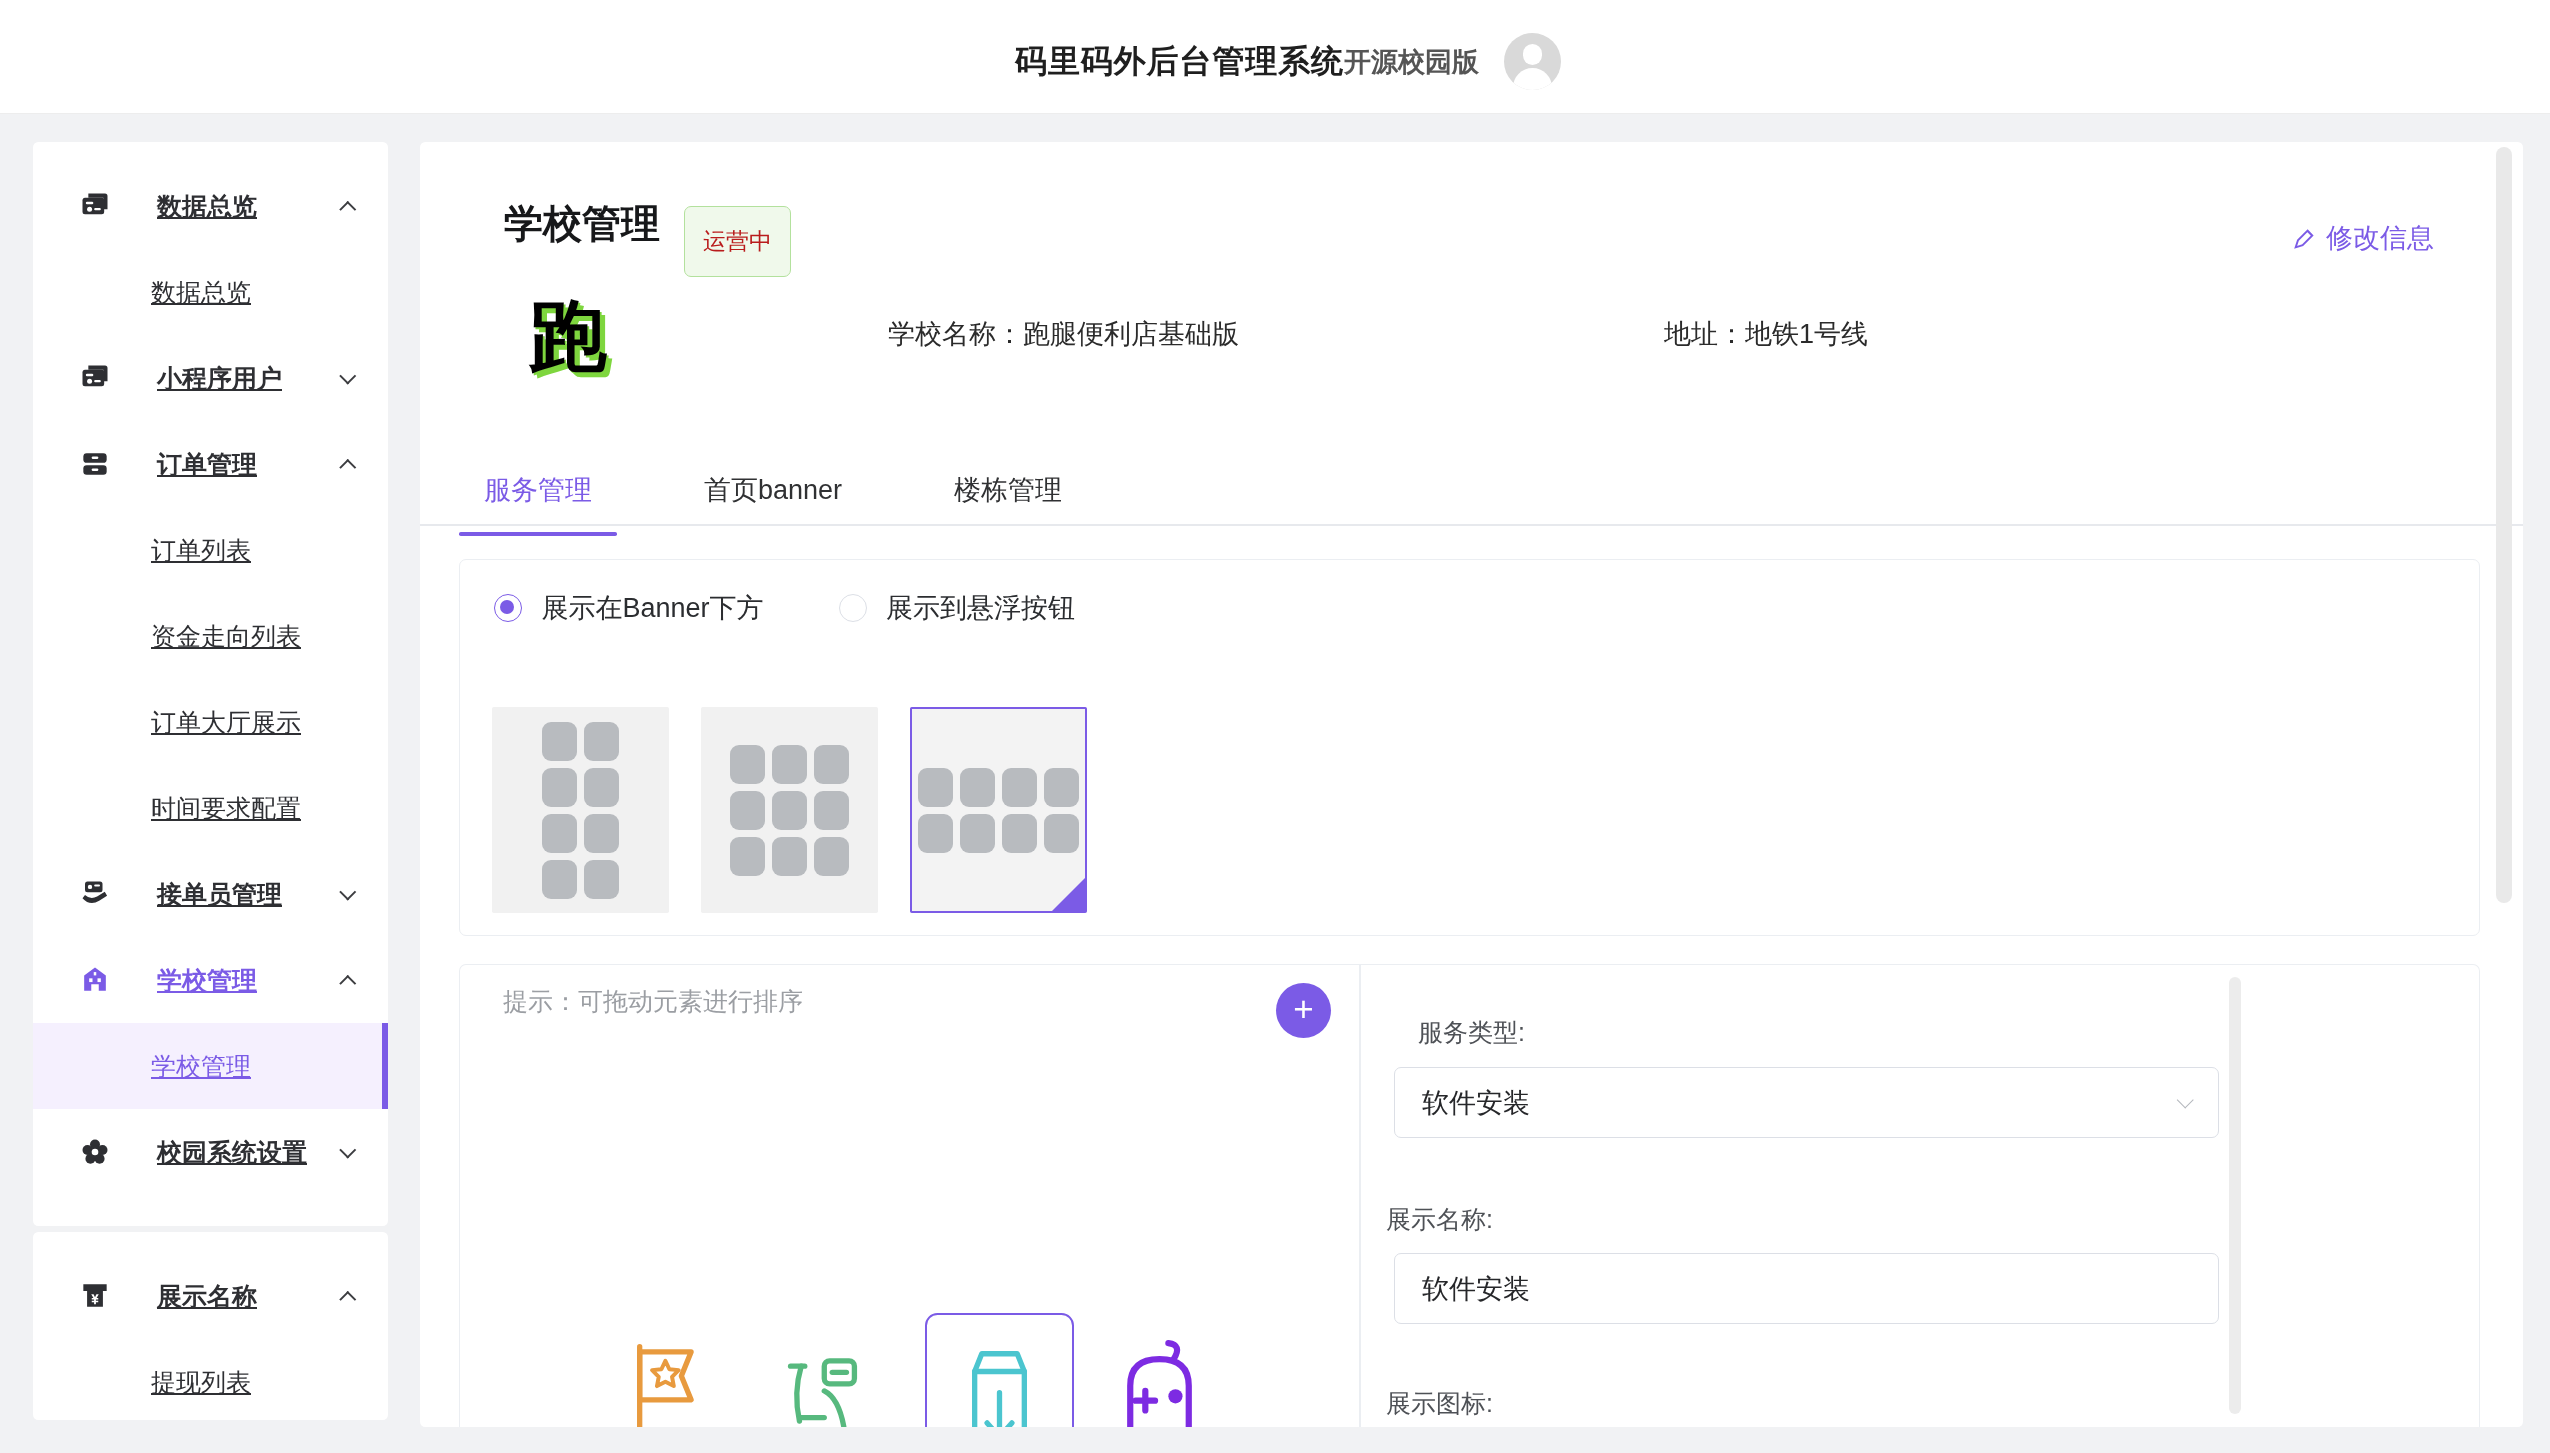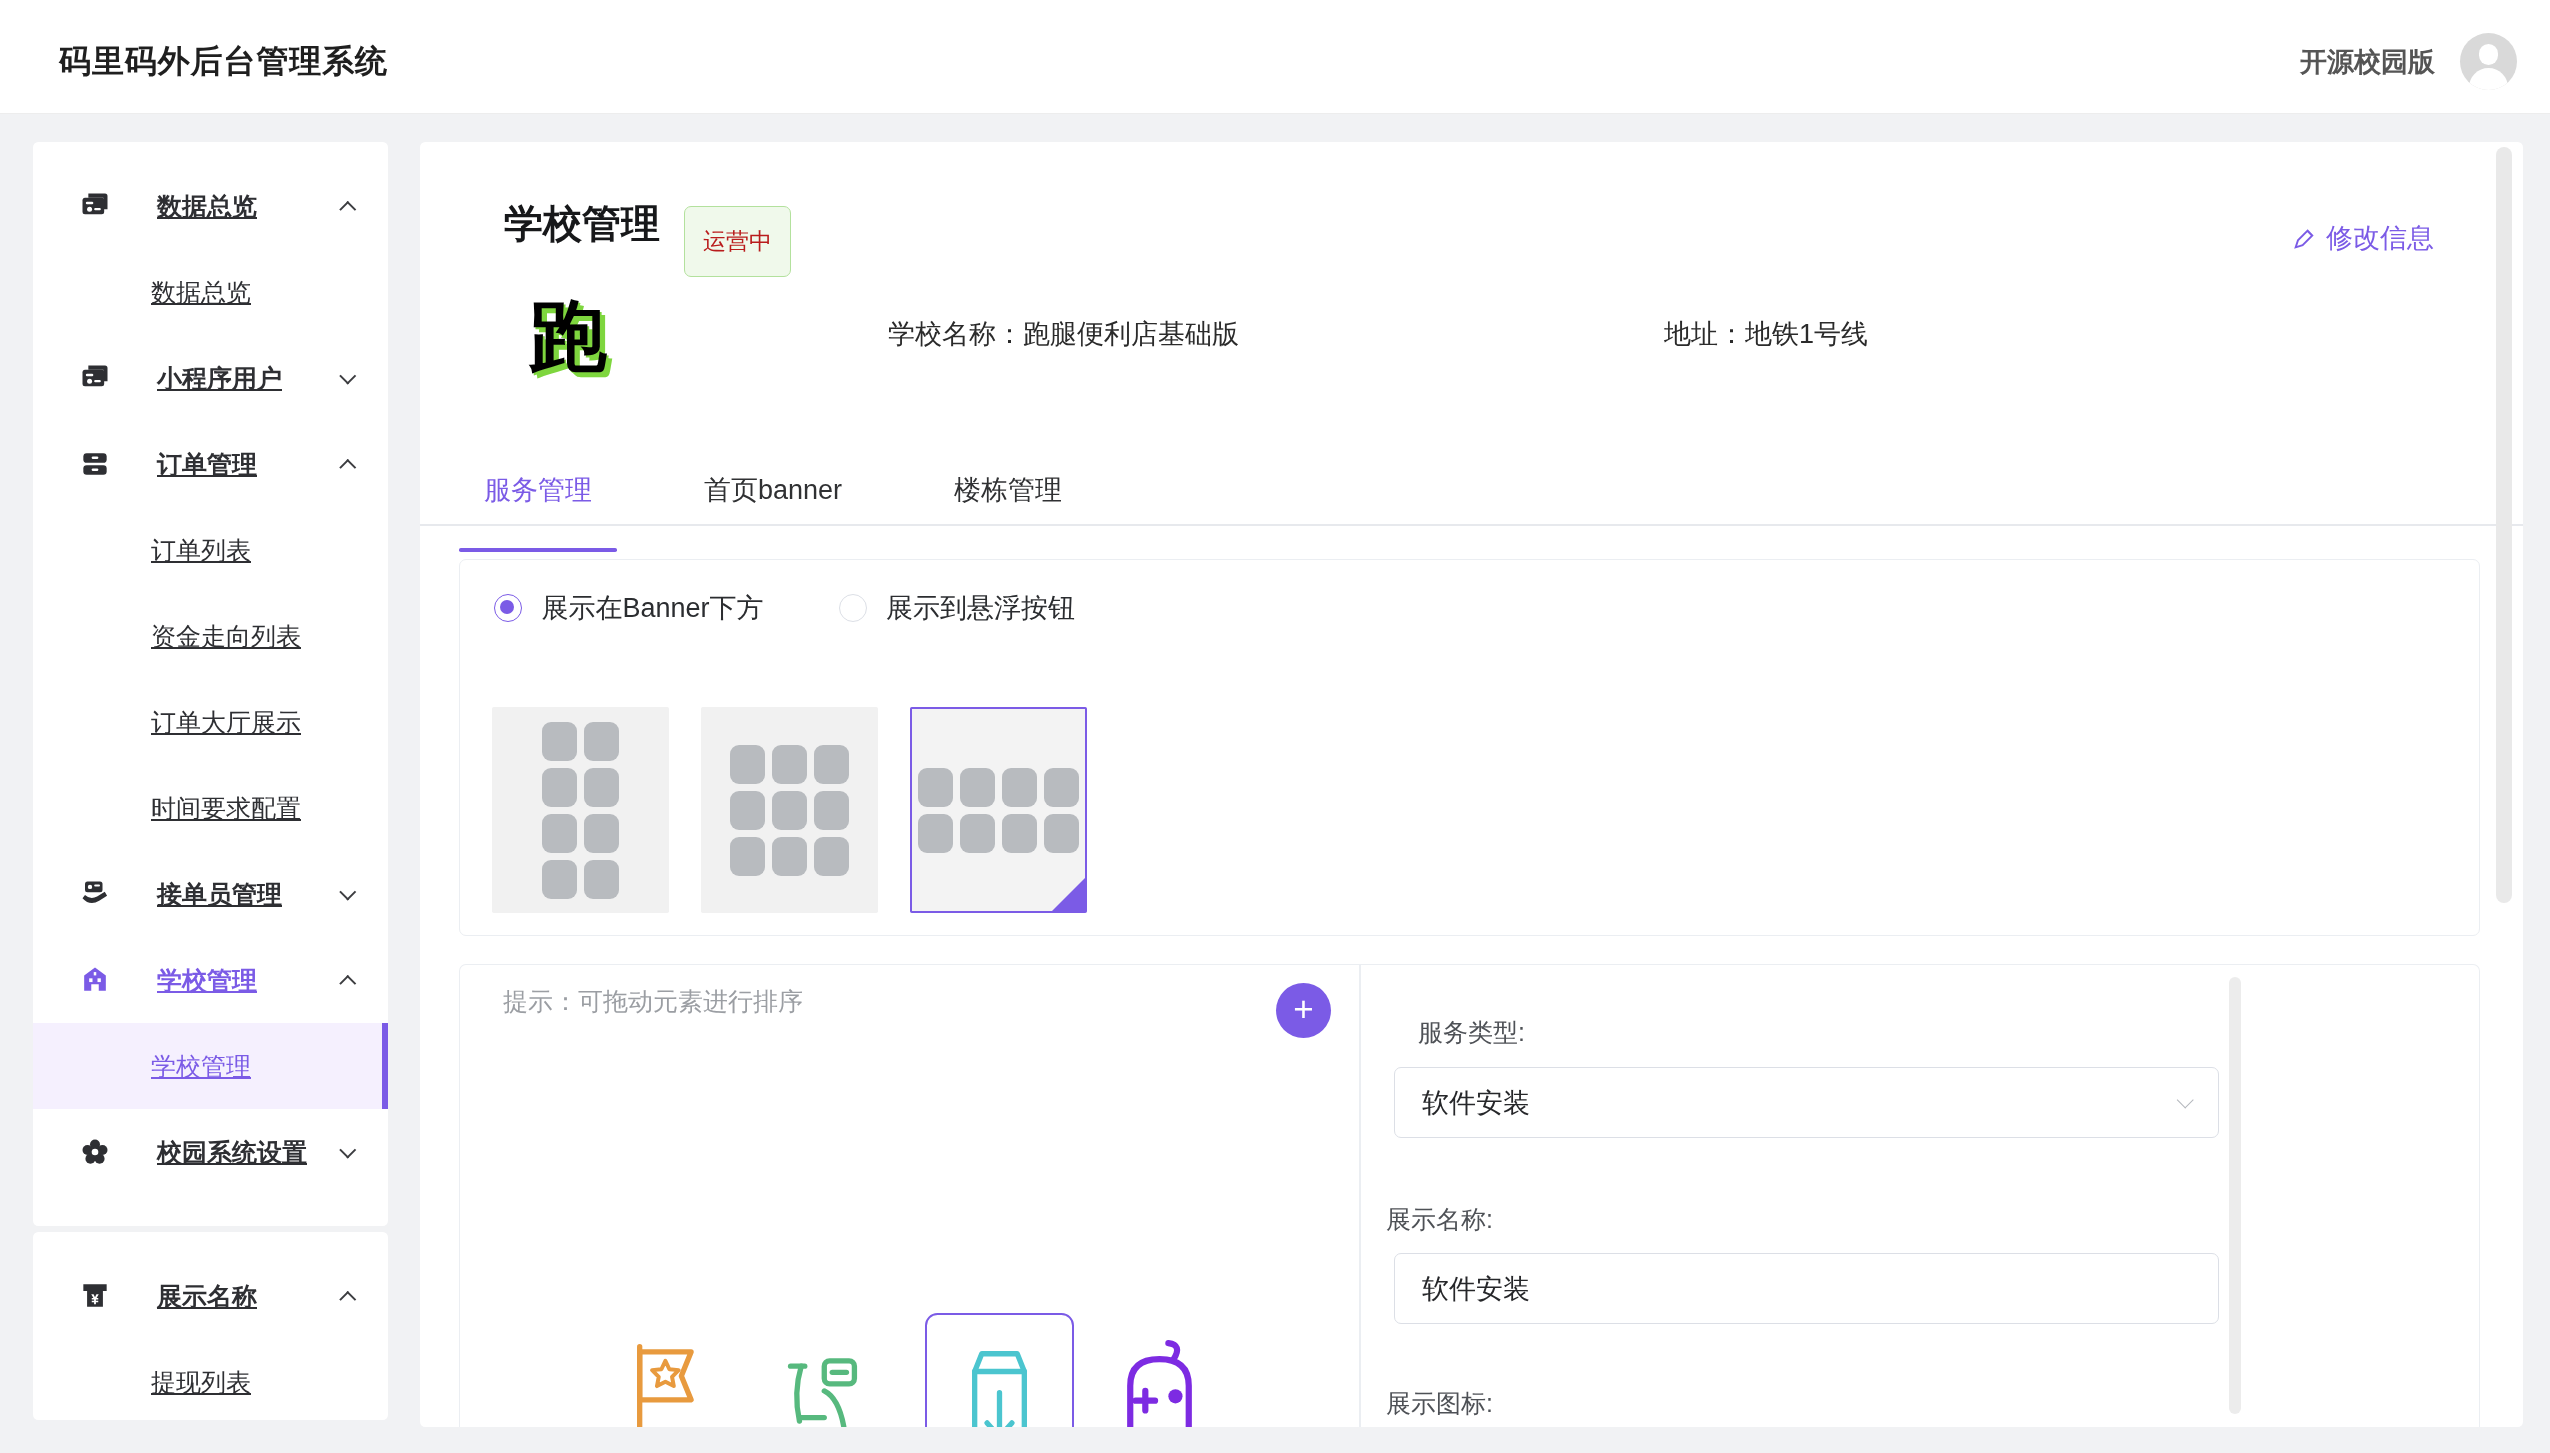--- a/index.html
+++ b/index.html
@@ -1,21 +1,21 @@
 <!DOCTYPE html>
 <html style="font-size:14px"><head>
 <meta charset="utf-8">
 <style>
   * { margin:0; padding:0; box-sizing:border-box; }
   html,body { width:2550px; height:1454px; overflow:hidden; }
   body { background:#f1f2f4; font-family:"Liberation Sans","DejaVu Sans",sans-serif; color:#303133; }
 
   
   .header { position:absolute; left:0; top:0; width:2550px; height:114px; background:#fff;
-            display:flex; align-items:center; justify-content:space-between; padding:10px 33px 0 59px;
+            display:flex; align-items:center; justify-content:center; padding:10px 33px 0 59px;
             border-bottom:0.9px solid #ededed; }
   .brand { font-size:32px; font-weight:bold; color:#1f1f1f; letter-spacing:0.9px; }
   .header-right { display:flex; align-items:center; gap:25px; }
   .version { font-size:27px; color:#555;font-weight:bold; }
   .avatar { width:57px; height:57px; border-radius:50%; background:#d9d9d9; position:relative; overflow:hidden; }
   .avatar::before { content:""; position:absolute; left:18.6px; top:10.6px; width:19.5px; height:21px; border-radius:9.8px; background:#fff; }
   .avatar::after  { content:""; position:absolute; left:9px; top:35px; width:39px; height:27px; border-radius:19.5px 19.5px 0 0; background:#fff; }
 
   
   .side-card { position:absolute; left:33px; width:355px; background:#fff; border-radius:5.3px; overflow:hidden; }
@@ -42,21 +42,21 @@
   .badge { position:absolute; left:264px; top:64px; font-size:23px; color:#b91c1c; background:#f0f9eb;
            border:1.8px solid #b3e19d; border-radius:7px; padding:19px 18px; }
   .logo { position:absolute; left:102px; top:149px; width:92px; height:92px; display:flex;
           align-items:center; justify-content:center; font-size:78px; font-weight:900; color:#000;
           text-shadow:5.3px 5.3px 0 #7ed63e, 1.8px 1.8px 0 #7ed63e; }
   .info-name { position:absolute; left:468px; top:174px; font-size:27px; color:#2b2b2b; }
   .info-addr { position:absolute; left:1244px; top:174px; font-size:27px; color:#2b2b2b; }
 
   
   .tabs { position:absolute; left:39px; top:330px; display:flex; gap:62px; }
-  .tab { font-size:27px; color:#303133; padding:0 25px 44px 25px; cursor:pointer; position:relative; }
+  .tab { font-size:27px; color:#303133; padding:0 25px 28px 25px; cursor:pointer; position:relative; }
   .tab.active { color:#7b5be6; }
   .tab.active::after { content:""; position:absolute; left:0; right:0; bottom:0; height:4.4px; background:#7b5be6; border-radius:1.8px; }
   .tabline { position:absolute; left:0px; top:382px; width:2103px; height:1.8px; background:#e7e9ed; }
 
   
   .box1 { position:absolute; left:39px; top:417px; width:2021px; height:377px;
           border:1.8px solid #ebeef2; border-radius:7px; }
   .radio-row { position:absolute; left:34px; top:30px; display:flex; align-items:center; gap:38px; }
   .radio { display:flex; align-items:center; gap:19.5px; cursor:pointer; }
   .rdot { width:28px; height:28px; border-radius:50%; border:1.8px solid #dcdfe6; background:#fff; position:relative; }

